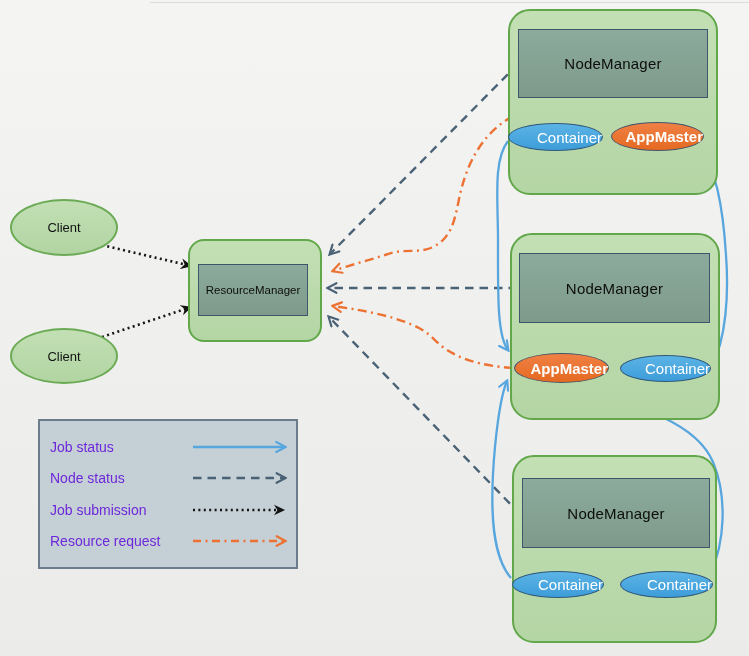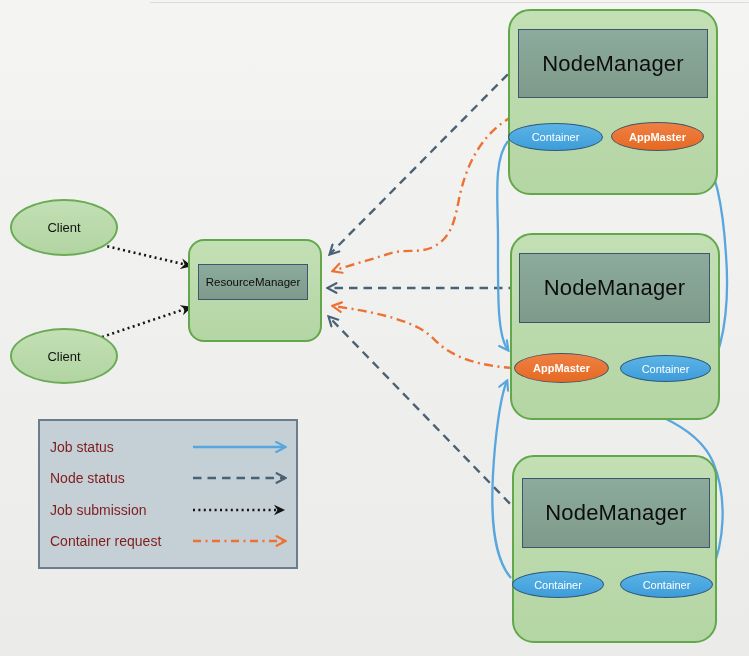--- a/index.html
+++ b/index.html
@@ -30,35 +30,35 @@
   }
   .rm-group{border-radius:16px;}
   .box{
     position:absolute;
     background:linear-gradient(#8cab9c, #7e9a8b);
     border:1.5px solid #3e566b;
     box-sizing:border-box;
     display:flex;align-items:center;justify-content:center;
     color:#0d0d0d;
   }
-  .nm-label{font-size:22px;letter-spacing:0.2px;}
+  .nm-label{font-size:15px;letter-spacing:0.2px;}
   .rm-label{font-size:11.5px;}
   .ellipse{
     position:absolute;
     border-radius:50%;
     display:flex;align-items:center;justify-content:center;
     box-sizing:border-box;
   }
   .client{
     background:linear-gradient(#c2e0b4, #b2d4a2);
     border:2px solid #6cab55;
     color:#111;font-size:13px;
   }
   .pod{
-    color:#ffffff;font-size:11px;
+    color:#ffffff;font-size:15px;justify-content:flex-end;
   }
   .pod.container{
     background:linear-gradient(#5cb4e6, #3d9cd9);
     border:1.5px solid #30587a;
   }
   .pod.appmaster{
     background:linear-gradient(#ef8044, #e56a22);
     border:1.5px solid #44546a;
     font-weight:bold;
   }
@@ -67,21 +67,21 @@
     background:#c5cfd6;
     border:2px solid #6b7d8c;
     box-sizing:border-box;
     display:flex;flex-direction:column;justify-content:space-around;
     padding:10px 0 10px 10px;
   }
   .legend-row{
     display:flex;align-items:center;
   }
   .legend-label{
-    width:145px;font-size:14px;color:#7f1d1d;
+    width:145px;font-size:14px;color:#6d28d9;
   }
   .legend-arrow{flex:0 0 auto;}
 </style>
 </head>
 <body>
 
 <div class="canvas">
   <div class="top-hairline"></div>
 
   <svg class="connectors" viewBox="0 0 749 656">
@@ -125,21 +125,21 @@
   </svg>
 
   <div class="ellipse client" style="left:10px;top:199px;width:108px;height:57px;">
     <span>Client</span>
   </div>
   <div class="ellipse client" style="left:10px;top:328px;width:108px;height:56px;">
     <span>Client</span>
   </div>
 
   <div class="group rm-group" style="left:188px;top:239px;width:134px;height:103px;"></div>
-  <div class="box" style="left:198px;top:264px;width:110px;height:36px;">
+  <div class="box" style="left:198px;top:264px;width:110px;height:52px;">
     <span class="rm-label">ResourceManager</span>
   </div>
 
   <div class="group" style="left:508px;top:9px;width:210px;height:186px;"></div>
   <div class="box" style="left:518px;top:29px;width:190px;height:69px;">
     <span class="nm-label">NodeManager</span>
   </div>
   <div class="ellipse pod container" style="left:508px;top:123px;width:95px;height:28px;">
     <span>Container</span>
   </div>
@@ -182,19 +182,19 @@
         <path d="M2,7 L94,7" stroke="#4a6275" stroke-width="2.4" fill="none" stroke-dasharray="8.5 6" marker-end="url(#arrowSlate)"></path>
       </svg>
     </div>
     <div class="legend-row">
       <span class="legend-label">Job submission</span>
       <svg class="legend-arrow" width="105" height="14" viewBox="0 0 105 14">
         <path d="M2,7 L93,7" stroke="#141414" stroke-width="2.6" fill="none" stroke-dasharray="2 3.4" marker-end="url(#arrowBlack)"></path>
       </svg>
     </div>
     <div class="legend-row">
-      <span class="legend-label">Container request</span>
+      <span class="legend-label">Resource request</span>
       <svg class="legend-arrow" width="105" height="14" viewBox="0 0 105 14">
         <path d="M2,7 L94,7" stroke="#ed7132" stroke-width="2.4" fill="none" stroke-dasharray="8 4.5 2 4.5" marker-end="url(#arrowOrange)"></path>
       </svg>
     </div>
   </div>
 </div>
 
 </body></html>

